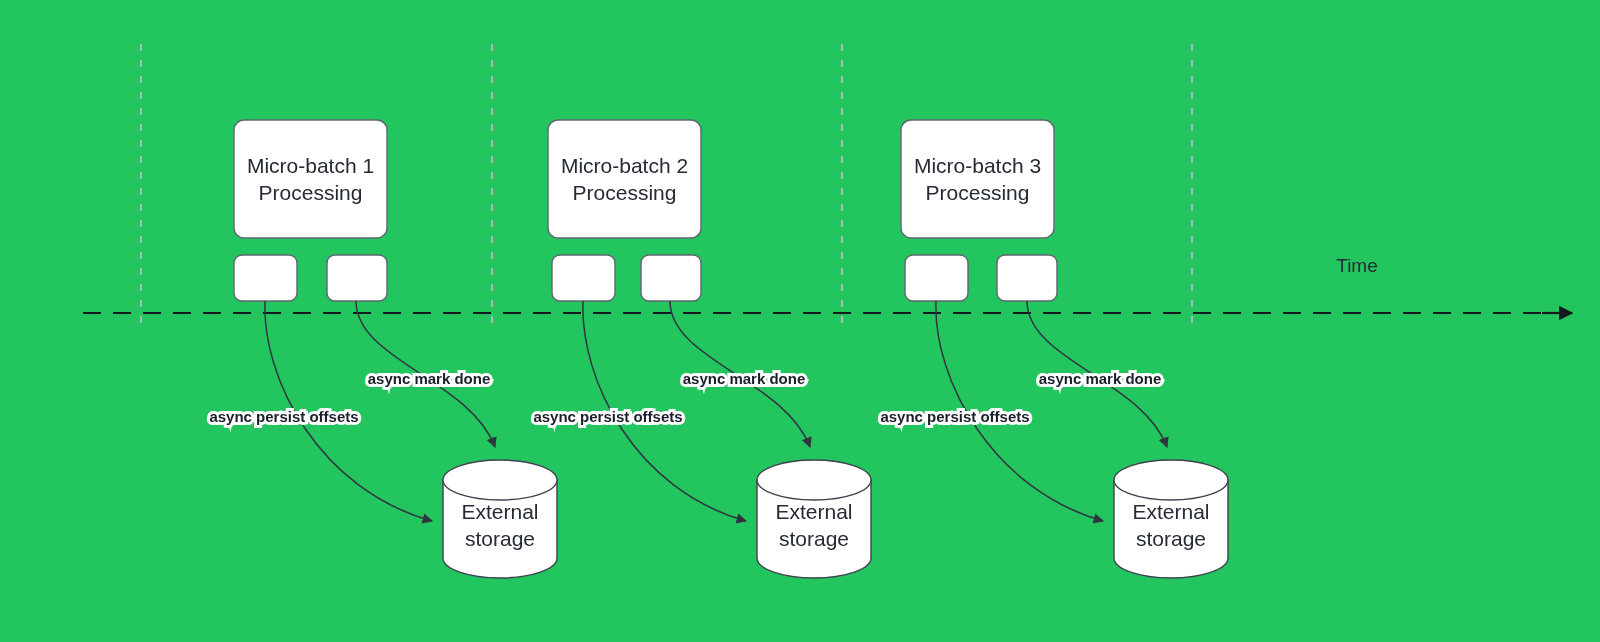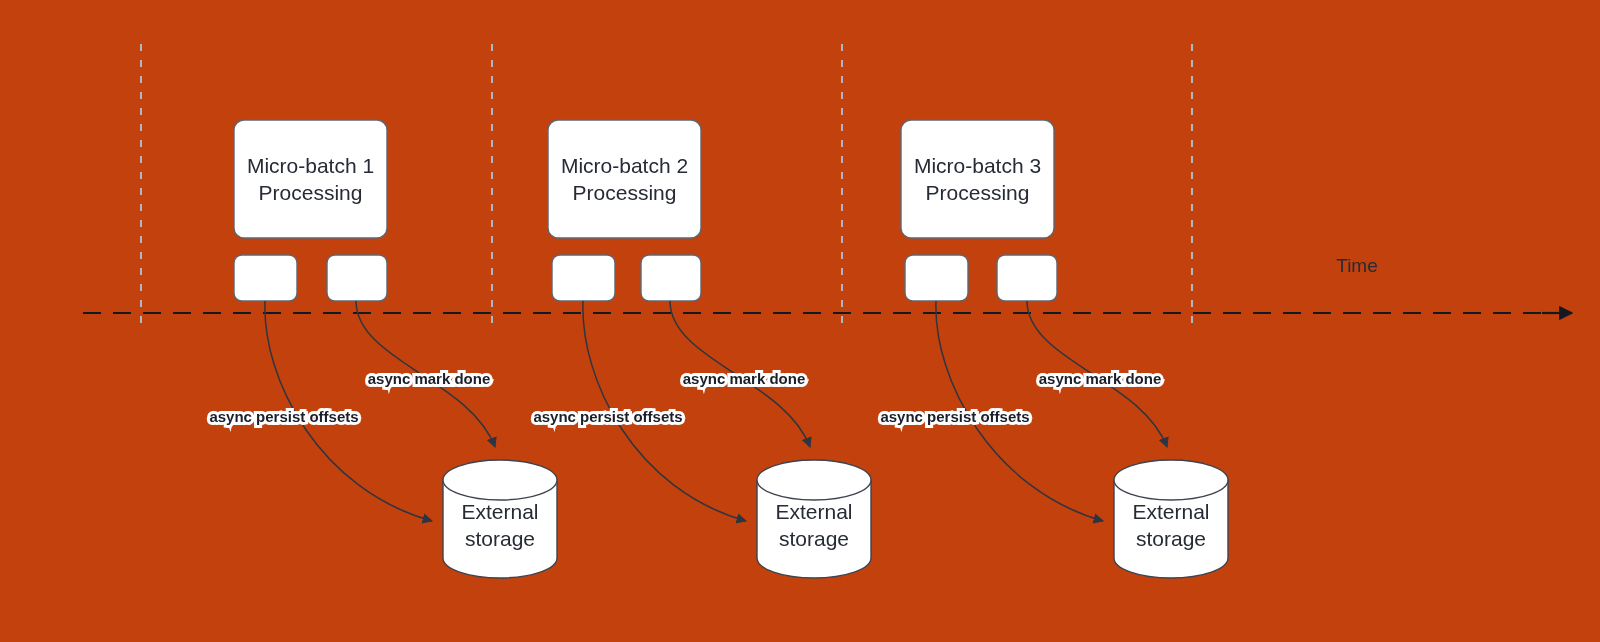--- a/index.html
+++ b/index.html
@@ -7,21 +7,21 @@
     padding: 0;
     background: #ffffff;
   }
   body {
     font-family: "Liberation Sans", sans-serif;
   }
   #canvas {
     position: relative;
     width: 1600px;
     height: 642px;
-    background: #c2410c;
+    background: #22c55e;
     overflow: hidden;
   }
   #diagram-svg {
     position: absolute;
     left: 0;
     top: 0;
     width: 1600px;
     height: 642px;
   }
   .node-text {

